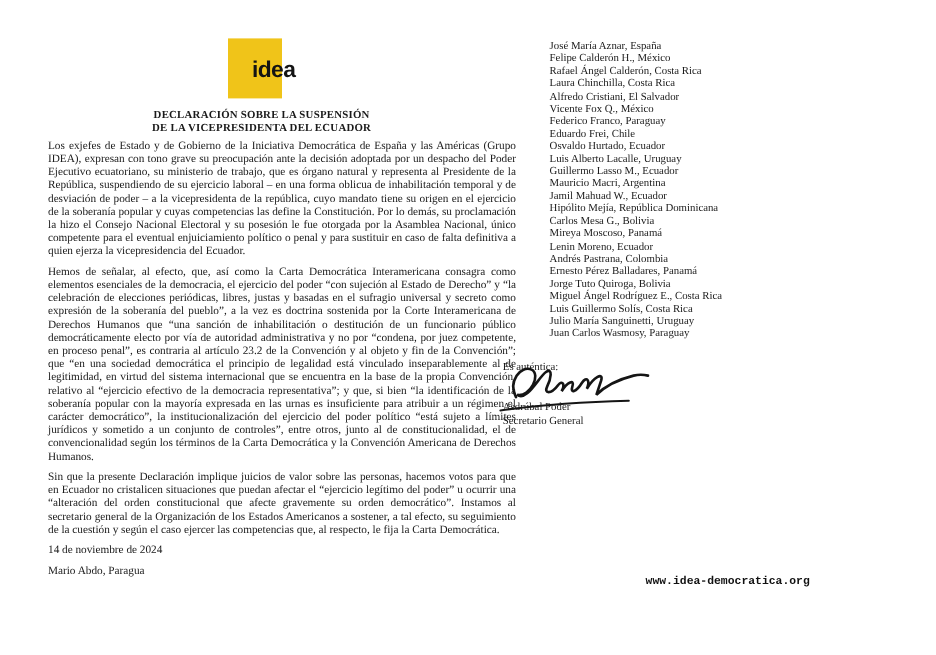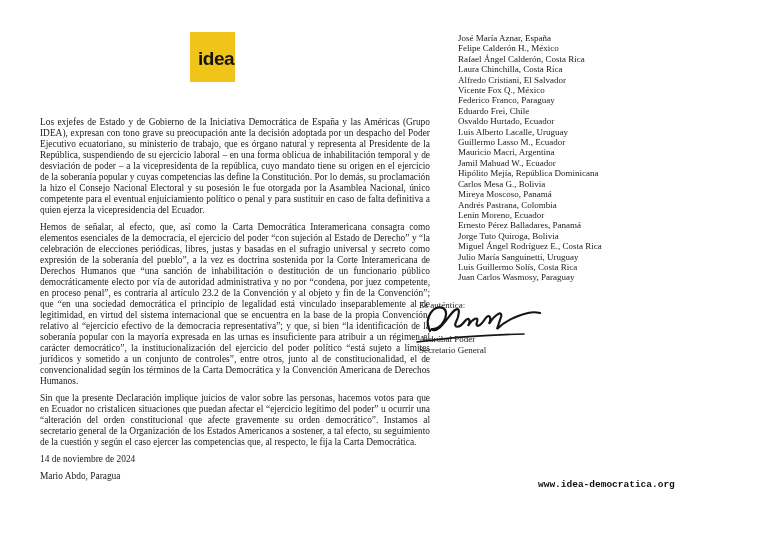--- a/index.html
+++ b/index.html
@@ -22,21 +22,21 @@
     height: 50px;
     display: flex;
     align-items: center;
   }
   .logo span {
     font-family: "Liberation Sans", sans-serif;
     font-weight: bold;
     font-size: 19px;
     letter-spacing: -0.5px;
     color: #141414;
-    padding-left: 8px;
+    padding-left: 20px;
     margin-top: 4px;
   }
   .title {
     position: absolute;
     left: 40px;
     top: 90px;
     width: 356px;
     text-align: center;
     font-weight: bold;
     font-size: 9px;
@@ -96,20 +96,24 @@
 </style>
 </head>
 <body>
 
 <div class="page">
 
   <div class="logo" style="background-color: rgb(240, 196, 25);">
     <span style="color: rgb(20, 20, 20);">idea</span>
   </div>
 
+  <div class="title">
+    <div>DECLARACIÓN SOBRE LA SUSPENSIÓN</div>
+    <div>DE LA VICEPRESIDENTA DEL ECUADOR</div>
+  </div>
 
   <div class="body-col">
     <p>Los exjefes de Estado y de Gobierno de la Iniciativa Democrática de España y las Américas (Grupo IDEA), expresan con tono grave su preocupación ante la decisión adoptada por un despacho del Poder Ejecutivo ecuatoriano, su ministerio de trabajo, que es órgano natural y representa al Presidente de la República, suspendiendo de su ejercicio laboral – en una forma oblicua de inhabilitación temporal y de desviación de poder – a la vicepresidenta de la república, cuyo mandato tiene su origen en el ejercicio de la soberanía popular y cuyas competencias las define la Constitución. Por lo demás, su proclamación la hizo el Consejo Nacional Electoral y su posesión le fue otorgada por la Asamblea Nacional, único competente para el eventual enjuiciamiento político o penal y para sustituir en caso de falta definitiva a quien ejerza la vicepresidencia del Ecuador.</p>
     <p>Hemos de señalar, al efecto, que, así como la Carta Democrática Interamericana consagra como elementos esenciales de la democracia, el ejercicio del poder “con sujeción al Estado de Derecho” y “la celebración de elecciones periódicas, libres, justas y basadas en el sufragio universal y secreto como expresión de la soberanía del pueblo”, a la vez es doctrina sostenida por la Corte Interamericana de Derechos Humanos que “una sanción de inhabilitación o destitución de un funcionario público democráticamente electo por vía de autoridad administrativa y no por “condena, por juez competente, en proceso penal”, es contraria al artículo 23.2 de la Convención y al objeto y fin de la Convención”; que “en una sociedad democrática el principio de legalidad está vinculado inseparablemente al de legitimidad, en virtud del sistema internacional que se encuentra en la base de la propia Convención, relativo al “ejercicio efectivo de la democracia representativa”; y que, si bien “la identificación de la soberanía popular con la mayoría expresada en las urnas es insuficiente para atribuir a un régimen el carácter democrático”, la institucionalización del ejercicio del poder político “está sujeto a límites jurídicos y sometido a un conjunto de controles”, entre otros, junto al de constitucionalidad, el de convencionalidad según los términos de la Carta Democrática y la Convención Americana de Derechos Humanos.</p>
     <p>Sin que la presente Declaración implique juicios de valor sobre las personas, hacemos votos para que en Ecuador no cristalicen situaciones que puedan afectar el “ejercicio legítimo del poder” u ocurrir una “alteración del orden constitucional que afecte gravemente su orden democrático”. Instamos al secretario general de la Organización de los Estados Americanos a sostener, a tal efecto, su seguimiento de la cuestión y según el caso ejercer las competencias que, al respecto, le fija la Carta Democrática.</p>
     <div class="date-line">14 de noviembre de 2024</div>
     <div class="left-signatories">
       <div>Mario Abdo, Paragua</div>
     </div>
   </div>
@@ -124,27 +128,27 @@
     <div>Federico Franco, Paraguay</div>
     <div>Eduardo Frei, Chile</div>
     <div>Osvaldo Hurtado, Ecuador</div>
     <div>Luis Alberto Lacalle, Uruguay</div>
     <div>Guillermo Lasso M., Ecuador</div>
     <div>Mauricio Macri, Argentina</div>
     <div>Jamil Mahuad W., Ecuador</div>
     <div>Hipólito Mejía, República Dominicana</div>
     <div>Carlos Mesa G., Bolivia</div>
     <div>Mireya Moscoso, Panamá</div>
+    <div>Lenin Moreno, Ecuador</div>
     <div>Andrés Pastrana, Colombia</div>
-    <div>Lenin Moreno, Ecuador</div>
     <div>Ernesto Pérez Balladares, Panamá</div>
     <div>Jorge Tuto Quiroga, Bolivia</div>
     <div>Miguel Ángel Rodríguez E., Costa Rica</div>
+    <div>Luis Guillermo Solís, Costa Rica</div>
     <div>Julio María Sanguinetti, Uruguay</div>
-    <div>Luis Guillermo Solís, Costa Rica</div>
     <div>Juan Carlos Wasmosy, Paraguay</div>
   </div>
 
   <div class="attestation">
     <div>Es auténtica:</div>
     <svg class="signature-svg" viewBox="0 0 132 46" aria-hidden="true">
       <path d="M16 30 C 9 17, 20 3, 29 7 C 37 11, 28 30, 17 28 C 25 34, 35 13, 41 9 C 47 5, 45 15, 42 21 C 39 27, 45 28, 51 20 C 55 15, 57 20, 54 25 C 59 17, 65 15, 63 21 C 61 27, 66 26, 71 18 C 75 12, 78 16, 75 23 C 81 13, 89 9, 87 16 L 83 28 C 91 20, 102 15, 114 12 C 118 11, 122 11, 126 12" stroke="#151515" fill="none" stroke-width="2.2" stroke-linecap="round"></path>
       <path d="M3 41 C 32 37, 72 34, 110 33" stroke="#151515" fill="none" stroke-width="1.7" stroke-linecap="round"></path>
     </svg>
     <div class="att-name">Asdrúbal Poder</div>

